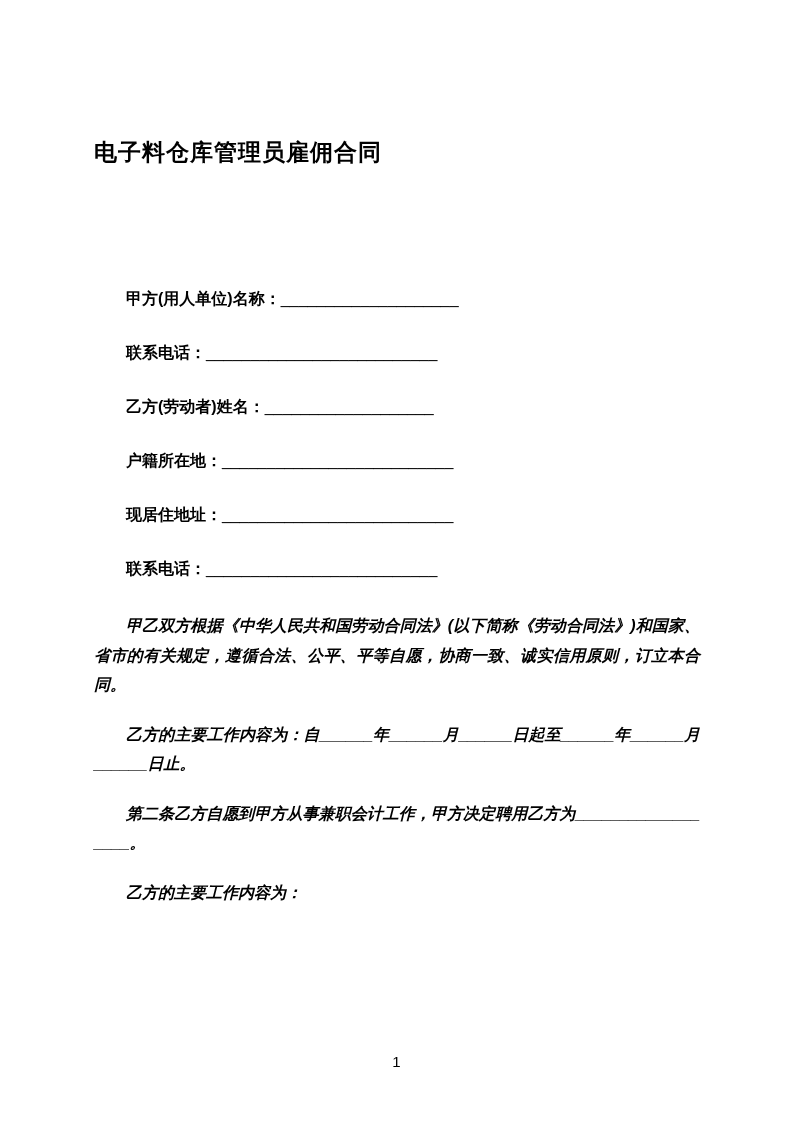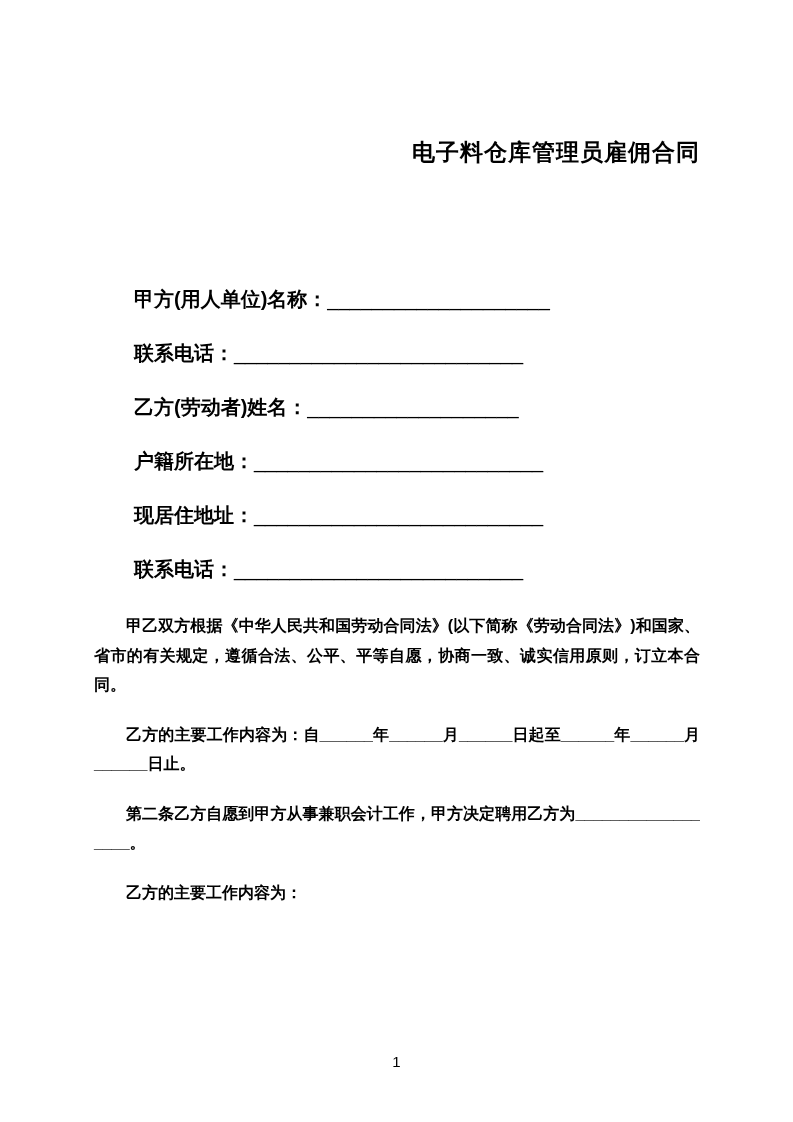--- a/index.html
+++ b/index.html
@@ -18,43 +18,44 @@
     margin: 0 auto;
     background: #ffffff;
     overflow: hidden;
     box-sizing: border-box;
   }
   .content {
     padding: 0 93px 0 94px;
   }
   .title {
     margin: 135px 0 0 0;
-    text-align: right;
+    text-align: left;
     font-size: 23px;
     line-height: 34px;
     font-weight: 700;
     letter-spacing: 1px;
   }
   .form-section {
     margin-top: 118px;
   }
   .form-line {
-    font-size: 20px;
+    font-size: 16px;
     line-height: 24px;
     font-weight: 600;
     margin-bottom: 30px;
     padding-left: 2em;
     white-space: nowrap;
   }
   .form-line .blank {
     font-weight: 400;
     letter-spacing: 0;
   }
   .paragraphs {
     margin-top: 6px;
+    font-style: italic;
   }
   .para {
     font-size: 16px;
     line-height: 29.5px;
     font-weight: 600;
     margin: 0 0 20px 0;
     text-indent: 2em;
     text-align: justify;
     word-break: break-all;
   }

